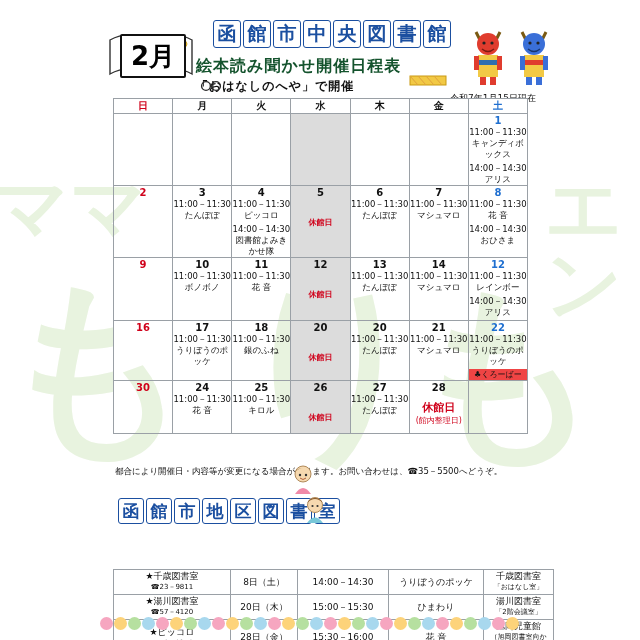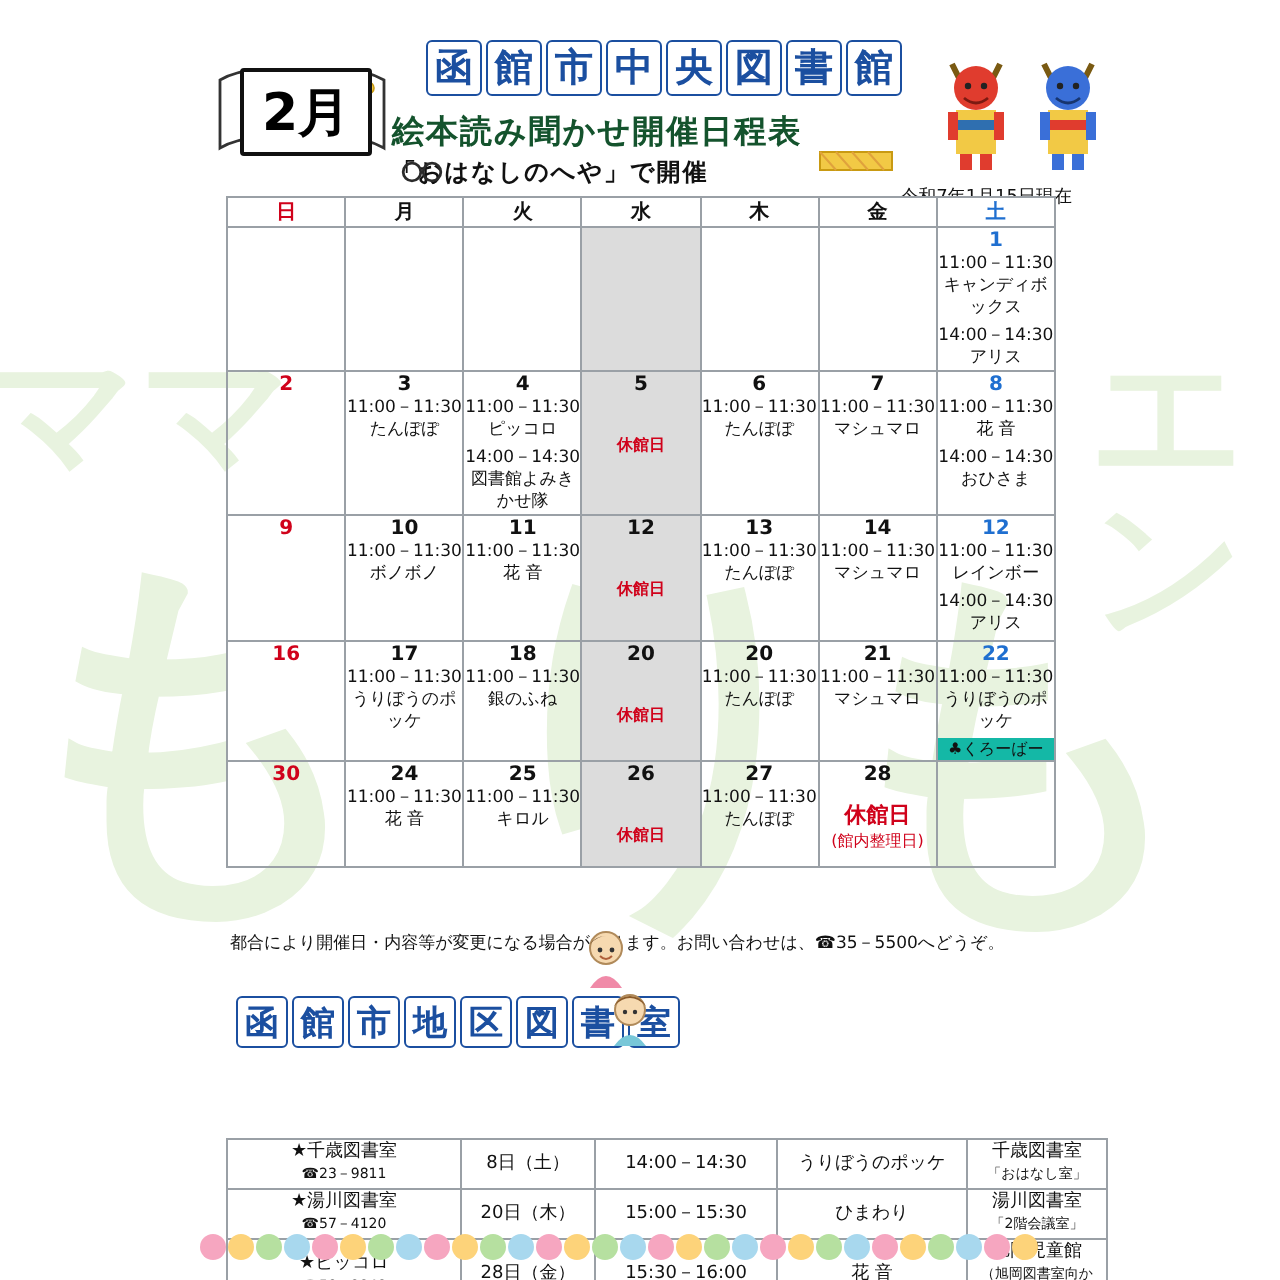--- a/index.html
+++ b/index.html
@@ -89,21 +89,21 @@
   .ev.sp{margin-top:3px;}
   .closed{
     display:block;text-align:center;color:#d0021b;font-size:8px;
     font-weight:bold;padding-top:18px;line-height:12px;
   }
   .closed-big{
     display:block;text-align:center;color:#d0021b;font-size:11px;
     font-weight:bold;padding-top:6px;line-height:15px;
   }
   .closed-sub{display:block;text-align:center;color:#d0021b;font-size:8px;}
-  .clover{display:block;text-align:center;background:#14b8a6;font-size:8px;margin-top:2px;}
+  .clover{display:block;text-align:center;background:#ef4444;font-size:8px;margin-top:2px;}
   .row1 td{height:54px;}
   .row2 td{height:60px;}
   .row3 td{height:62px;}
   .row4 td{height:52px;}
   .row5 td{height:52px;}
 
   .note{
     position:absolute;left:115px;top:466px;width:420px;font-size:8.5px;
     color:#111;font-family:"DejaVu Sans", sans-serif;
   }

